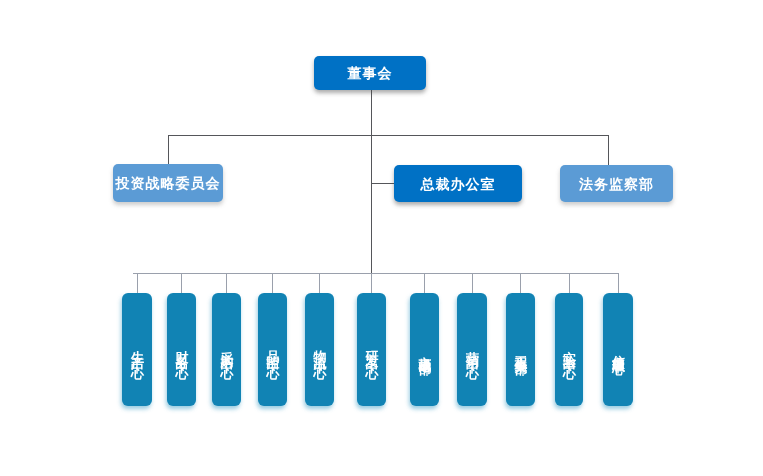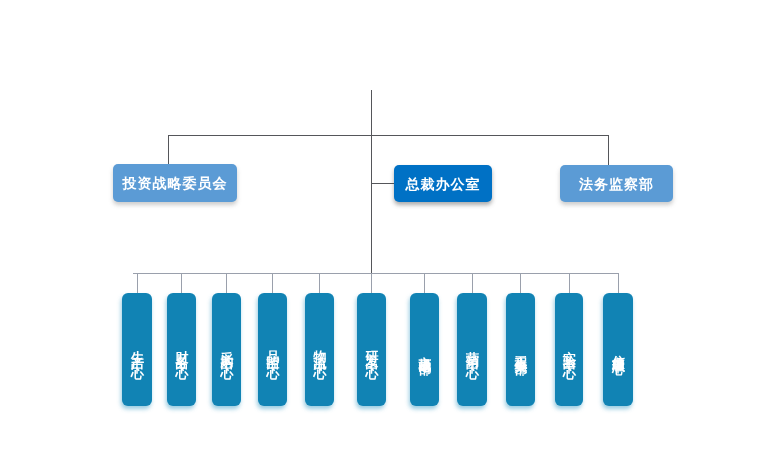--- a/index.html
+++ b/index.html
@@ -70,23 +70,24 @@
   <div class="line v lower" style="left:226px; top:273px; height:20px;"></div>
   <div class="line v lower" style="left:272px; top:273px; height:20px;"></div>
   <div class="line v lower" style="left:319px; top:273px; height:20px;"></div>
   <div class="line v lower" style="left:371px; top:273px; height:20px;"></div>
   <div class="line v lower" style="left:424px; top:273px; height:20px;"></div>
   <div class="line v lower" style="left:472px; top:273px; height:20px;"></div>
   <div class="line v lower" style="left:520px; top:273px; height:20px;"></div>
   <div class="line v lower" style="left:569px; top:273px; height:20px;"></div>
   <div class="line v lower" style="left:618px; top:273px; height:20px;"></div>
 
+  <div class="node h-node dark" style="left:314px; top:56px; width:112px; height:34px;">董事会</div>
 
-  <div class="node h-node light" style="left:113px; top:164px; width:124px; height:38px;">投资战略委员会</div>
-  <div class="node h-node dark" style="left:394px; top:165px; width:98px; height:37px;">总裁办公室</div>
+  <div class="node h-node light" style="left:113px; top:164px; width:110px; height:38px;">投资战略委员会</div>
+  <div class="node h-node dark" style="left:394px; top:165px; width:128px; height:37px;">总裁办公室</div>
   <div class="node h-node light" style="left:547px; top:165px; width:113px; height:37px;margin-left:13px;">法务监察部</div>
 
   <div class="node v-node" style="left:122px; width:30px;">生产中心</div>
   <div class="node v-node" style="left:167px; width:29px;">财务中心</div>
   <div class="node v-node" style="left:212px; width:29px;">采购中心</div>
   <div class="node v-node" style="left:258px; width:29px;">品控中心</div>
   <div class="node v-node" style="left:305px; width:29px;">物流中心</div>
   <div class="node v-node" style="left:357px; width:29px;">研发中心</div>
   <div class="node v-node long" style="left:410px; width:29px;">市场战略部</div>
   <div class="node v-node" style="left:457px; width:30px;">营销中心</div>

